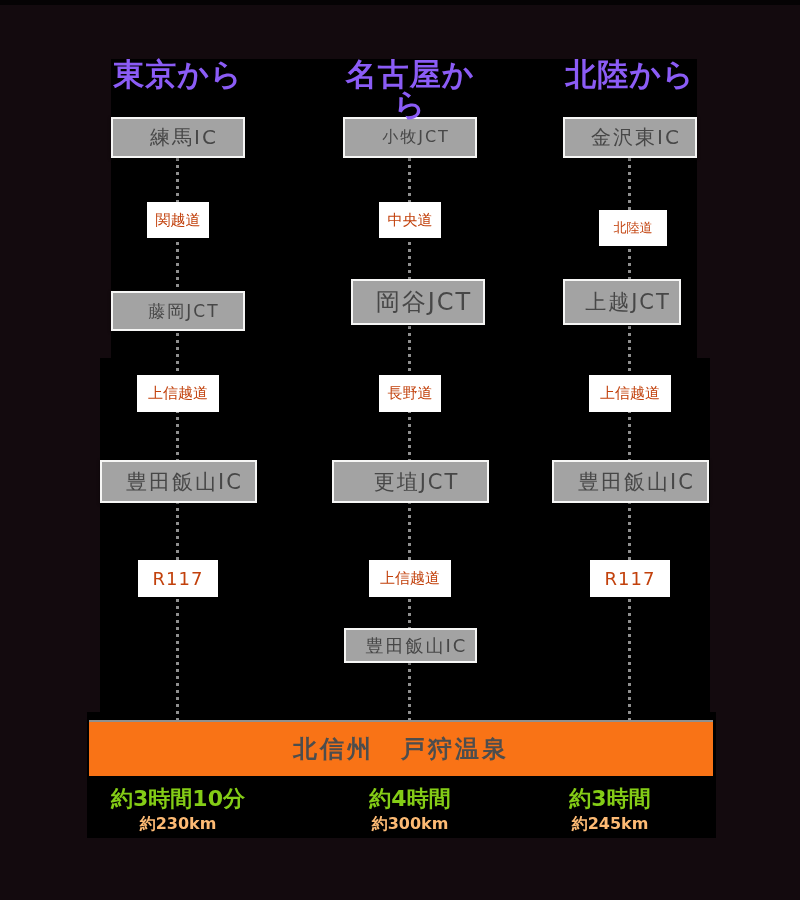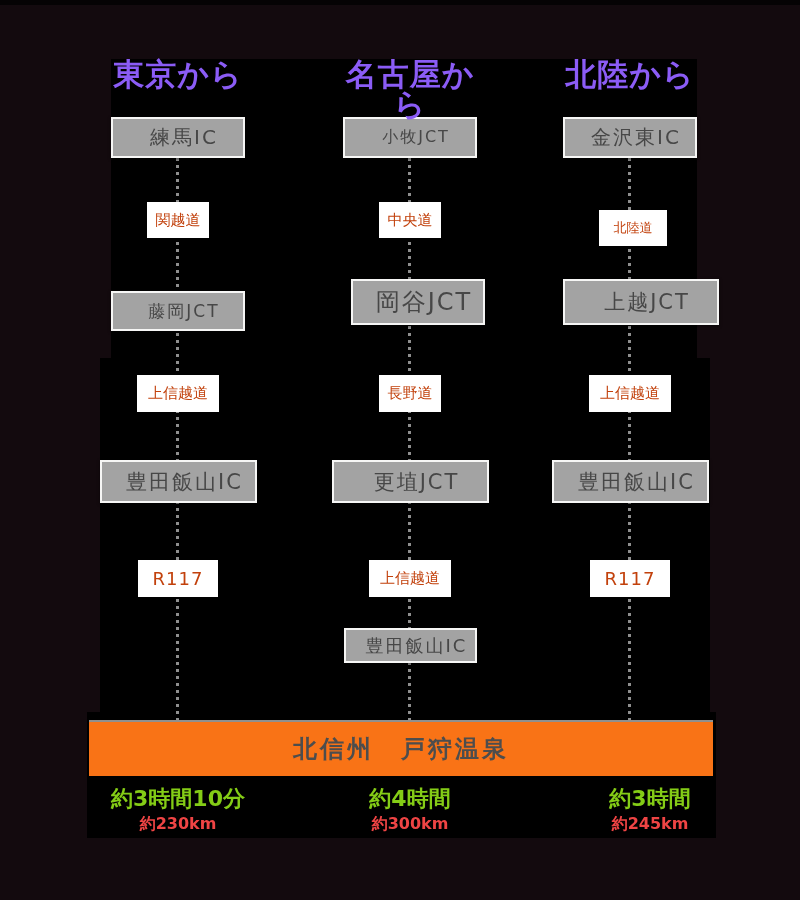--- a/index.html
+++ b/index.html
@@ -37,21 +37,21 @@
     position:absolute;left:89px;top:720px;width:624px;height:56px;z-index:3;
     background:#f97316;border-top:2px solid #90908e;box-sizing:border-box;
     display:flex;align-items:center;justify-content:center;
     font-size:24px;font-weight:bold;color:#4d4d4d;letter-spacing:3px;
   }
   .timeblock{
     position:absolute;top:786px;width:220px;z-index:3;
     display:flex;flex-direction:column;align-items:center;
   }
   .timeblock .dur{font-size:22px;font-weight:bold;color:#84cc16;line-height:26px;}
-  .timeblock .dist{font-size:16px;font-weight:bold;color:#ef4444;line-height:20px;margin-top:2px;}
+  .timeblock .dist{font-size:16px;font-weight:bold;color:#fdba74;line-height:20px;margin-top:2px;}
 </style>
 </head>
 <body>
 
 <div class="stage">
 
   <div class="topstrip"></div>
 
   <div class="panel panel-a"></div>
   <div class="panel panel-b"></div>
@@ -75,33 +75,33 @@
   <div class="node" style="left:343px;top:117px;width:134px;height:41px;font-size:16px;">小牧JCT</div>
   <div class="road" style="left:379px;top:202px;width:62px;height:36px;font-size:15px;">中央道</div>
   <div class="node" style="left:343px;top:279px;width:134px;height:46px;font-size:24px;margin-left:8px;">岡谷JCT</div>
   <div class="road" style="left:379px;top:375px;width:62px;height:37px;font-size:15px;">長野道</div>
   <div class="node" style="left:332px;top:460px;width:157px;height:43px;font-size:21px;">更埴JCT</div>
   <div class="road" style="left:369px;top:560px;width:82px;height:37px;font-size:15px;">上信越道</div>
   <div class="node" style="left:344px;top:628px;width:133px;height:35px;font-size:18px;">豊田飯山IC</div>
 
   <div class="node" style="left:563px;top:117px;width:134px;height:41px;font-size:20px;">金沢東IC</div>
   <div class="road" style="left:599px;top:202px;width:68px;height:36px;font-size:13px;margin-top:8px;">北陸道</div>
-  <div class="node" style="left:563px;top:279px;width:156px;height:46px;font-size:21px;">上越JCT</div>
+  <div class="node" style="left:563px;top:279px;width:118px;height:46px;font-size:21px;">上越JCT</div>
   <div class="road" style="left:589px;top:375px;width:82px;height:37px;font-size:15px;">上信越道</div>
   <div class="node" style="left:552px;top:460px;width:157px;height:43px;font-size:21px;">豊田飯山IC</div>
   <div class="road" style="left:590px;top:560px;width:80px;height:37px;font-size:18px;letter-spacing:1px;">R117</div>
 
   <div class="dest">北信州　戸狩温泉</div>
 
   <div class="timeblock" style="left:68px;">
     <div class="dur">約3時間10分</div>
     <div class="dist">約230km</div>
   </div>
   <div class="timeblock" style="left:300px;">
     <div class="dur">約4時間</div>
     <div class="dist">約300km</div>
   </div>
-  <div class="timeblock" style="left:540px;">
+  <div class="timeblock" style="left:500px;">
     <div class="dur">約3時間</div>
     <div class="dist">約245km</div>
   </div>
 
 </div>
 
 </body></html>

